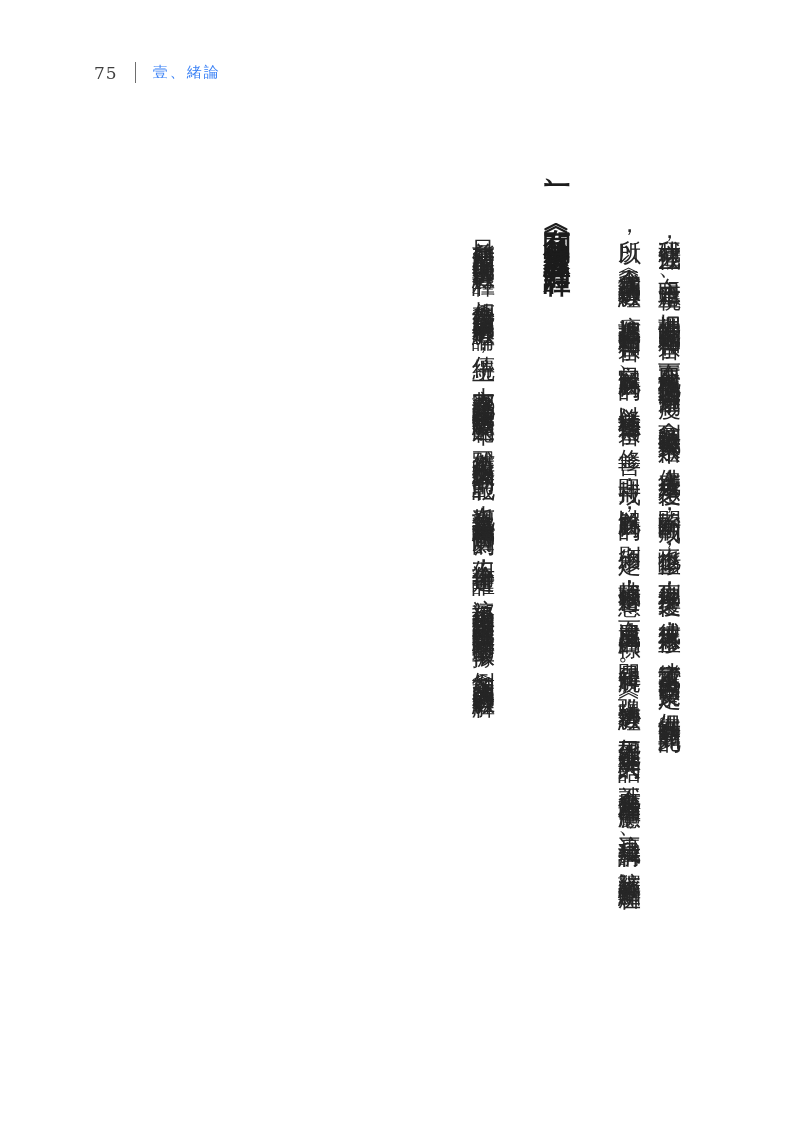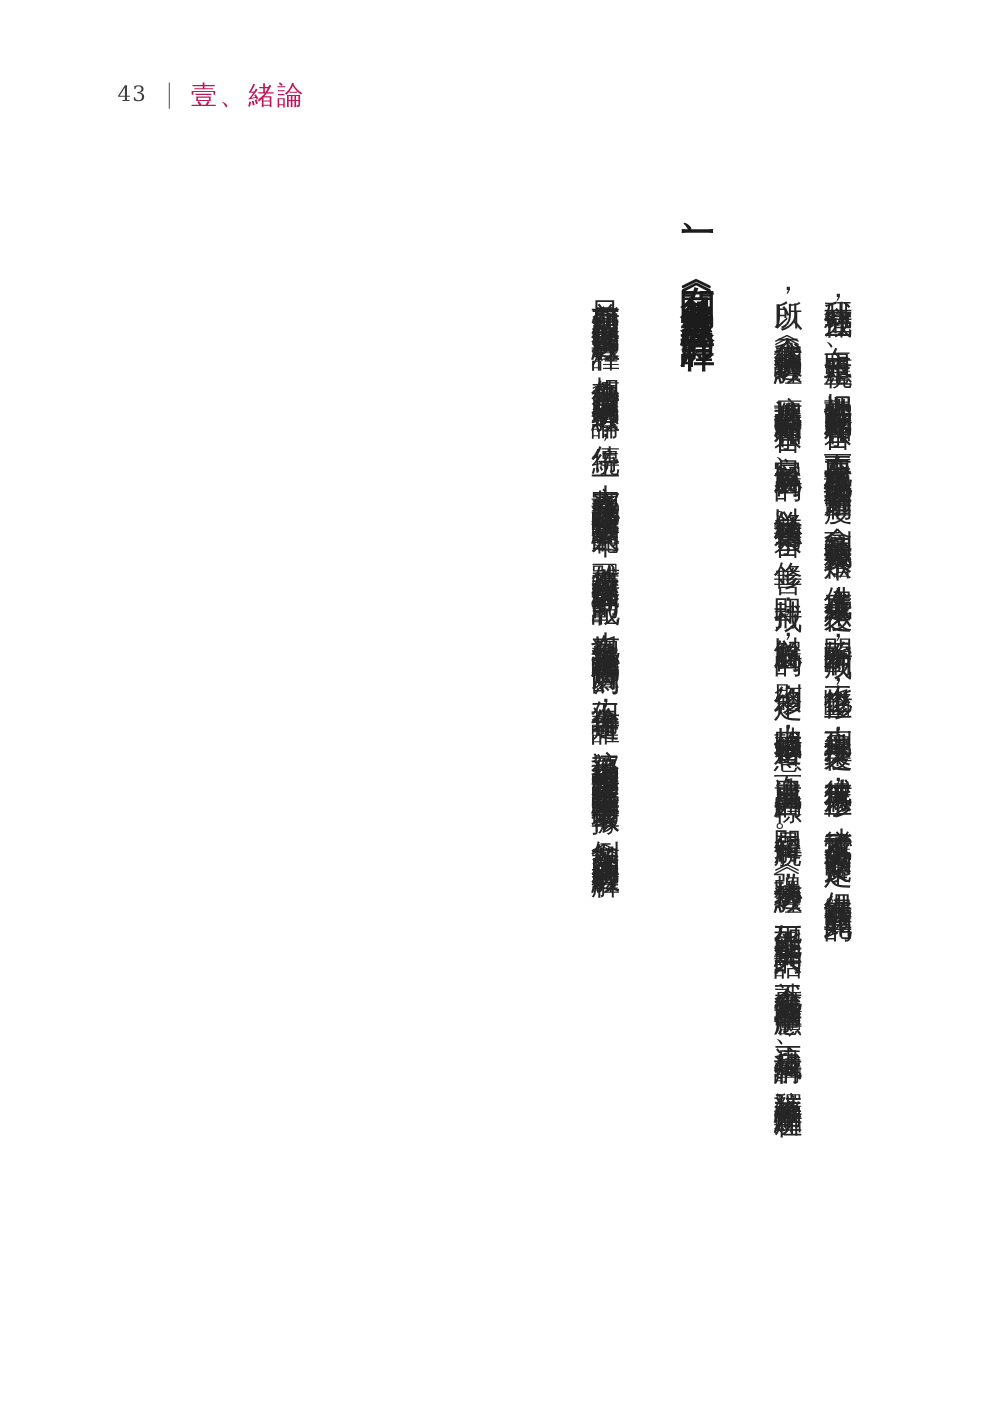--- a/index.html
+++ b/index.html
@@ -31,23 +31,23 @@
     letter-spacing: 1px;
     color: #3f3f3f;
   }
   .head-divider {
     width: 1px;
     height: 21px;
     background: #6e6e6e;
     margin: 0 17px;
   }
   .chapter-title {
-    font-size: 21px;
+    font-size: 15px;
     letter-spacing: 2px;
-    color: #be185d;
+    color: #3b82f6;
   }
 
   
   .content {
     position: absolute;
     top: 172px;
     right: 110px;
     height: 900px;
     writing-mode: vertical-rl;
     text-orientation: mixed;
@@ -73,21 +73,21 @@
     text-indent: 0;
     color: #1c1c1c;
   }
 </style>
 </head>
 <body>
 
 <div class="page">
 
   <header class="running-head">
-    <span class="page-num">43</span>
+    <span class="page-num">75</span>
     <span class="head-divider"></span>
     <span class="chapter-title">壹、緒論</span>
   </header>
 
   <main class="content">
     <p>我研究戒律，一向主張應重視、把握佛陀制戒的精神和宗旨，而不要死板板地將佛世的一切規章制度，拿到這個時代來要求僧眾。佛在成道六年之後，開始不斷制戒，也不斷修正，直到佛涅槃之後，戒律無人再修正了，才變成了不可更改的條文規定，但佛在世時並非如此的。</p>
     <p>所以，今天我們讀《佛遺教經》，應該把握其中的精神和宗旨，它是以解脫為目的、以修善積功德為宗旨。修善，即持戒；以解脫為目的，則須修定；由持戒修定得智慧，而達成出三界的目標，即是得解脫。弘揚《佛遺教經》，如果能從這一點契入的話，就不會有上述的種種顧慮了，這正是我講解、註釋本經的重點所在。</p>
     <h2>一、有關《佛遺教經》的註釋</h2>
     <p>目前所知最標準的一部《佛遺教經》註釋，相傳為世親所寫的《佛遺教經論》，傳統上，大家都認定此論是註釋《佛遺教經》的範本，雖然有人根據「經錄」的不同記載，也有認為這部論是馬鳴菩薩所寫的，但不論作者是誰，這部論仍是後來許多大師講《佛遺教經》時的重要依據，例如蕅益大師的《佛遺教經解》，</p>
   </main>

